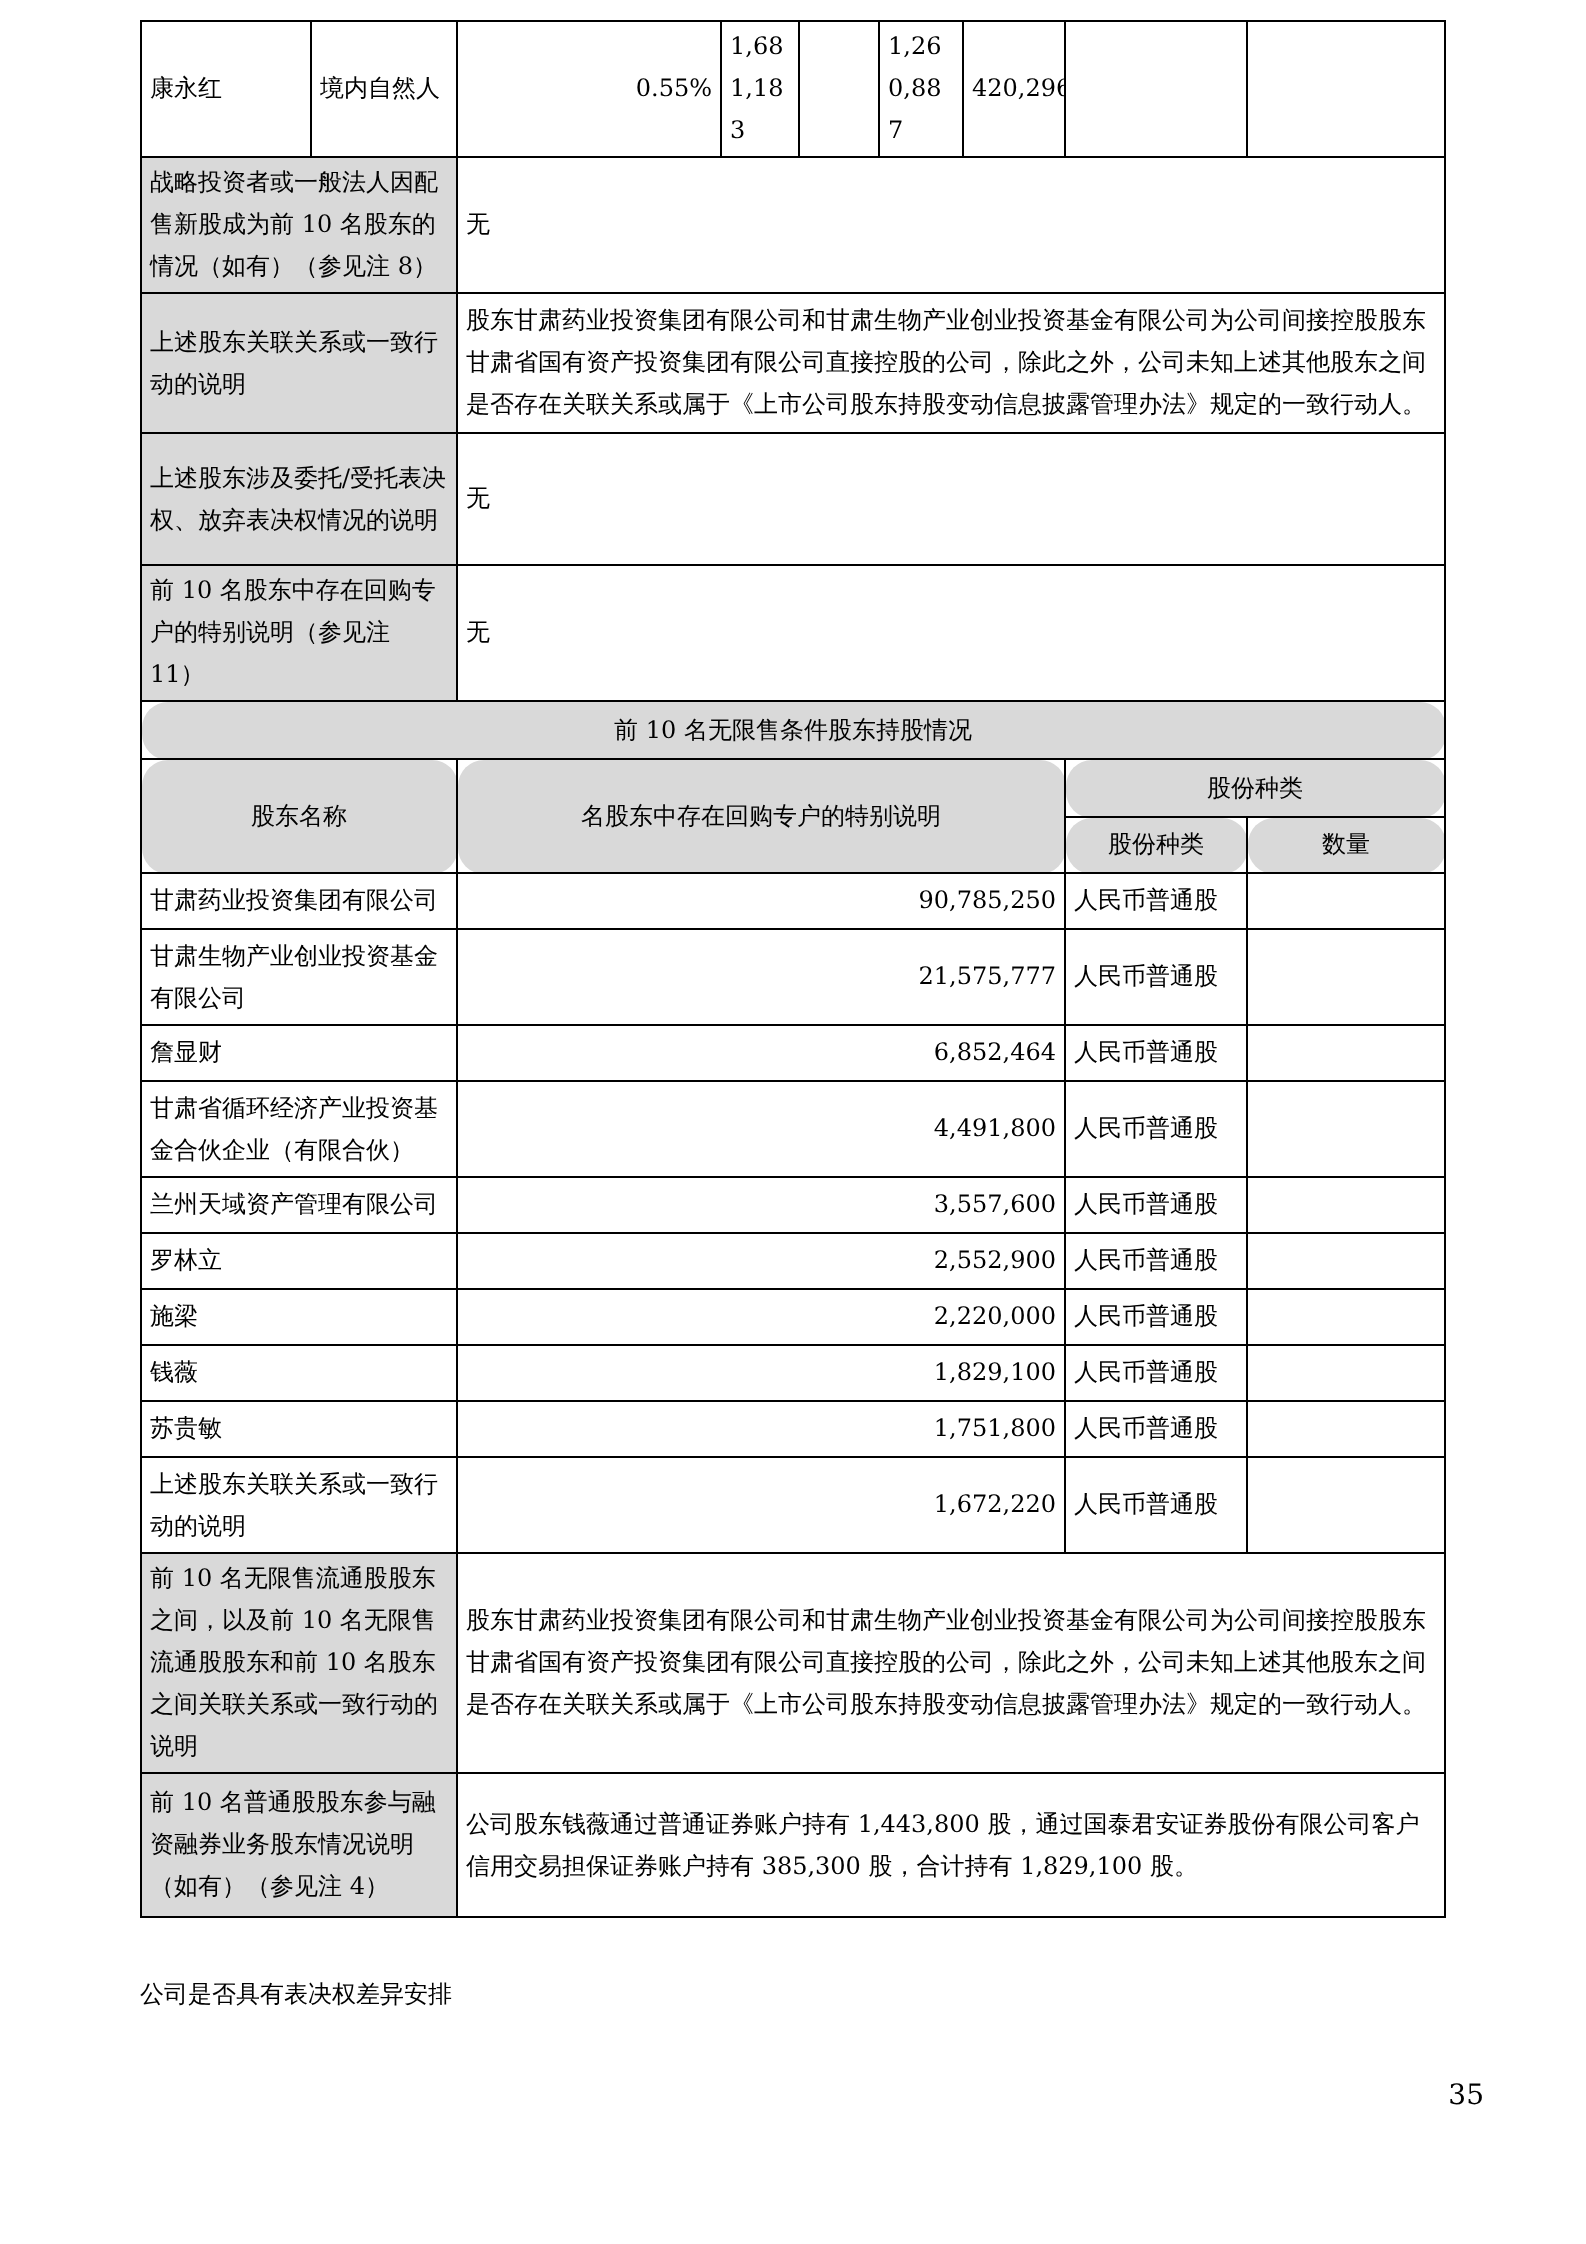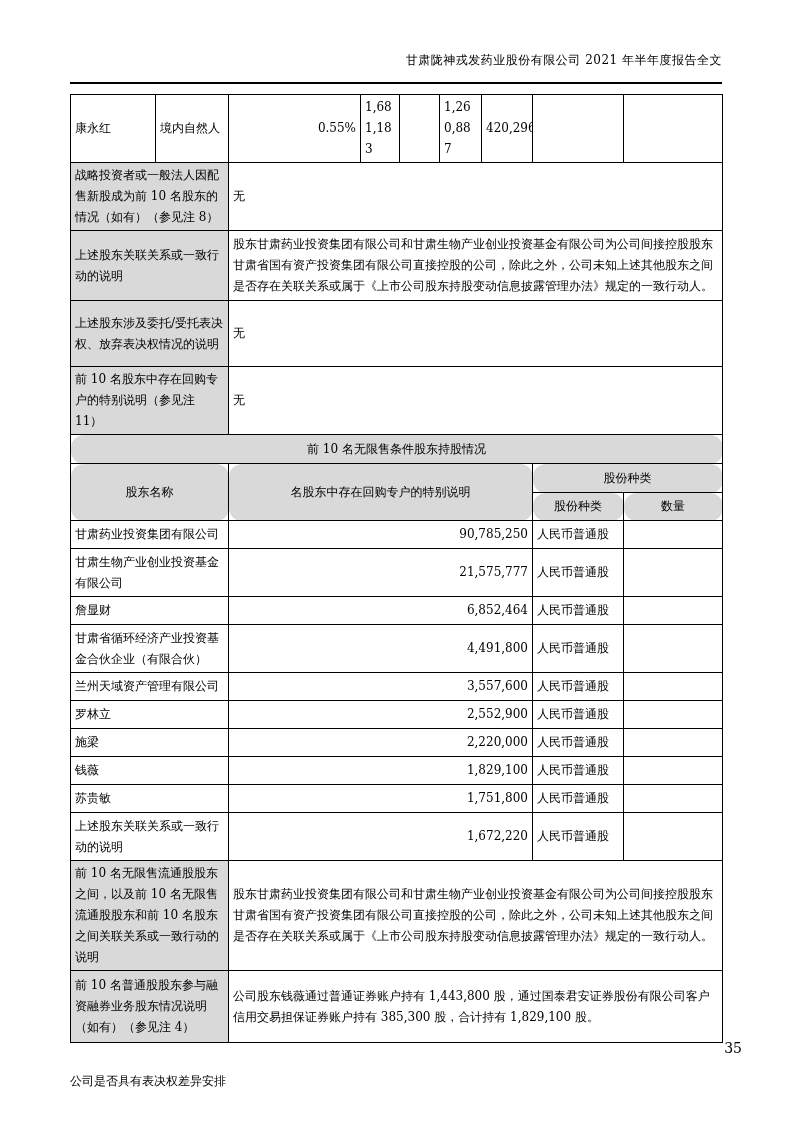--- a/index.html
+++ b/index.html
@@ -47,23 +47,20 @@
     right: 51px;
     font-size: 14px;
   }
 </style>
 </head>
 <body>
 
 <div class="page">
   <div class="content">
 
-    <div class="header">
-      <span>甘肃陇神戎发药业股份有限公司 2021 年半年度报告全文</span>
-    </div>
 
     <table class="main">
       <colgroup>
         <col style="width:85px">
           <col style="width:73px">
           <col style="width:132px">
         <col style="width:39px">
           <col style="width:40px">
           <col style="width:42px">
         <col style="width:51px">

